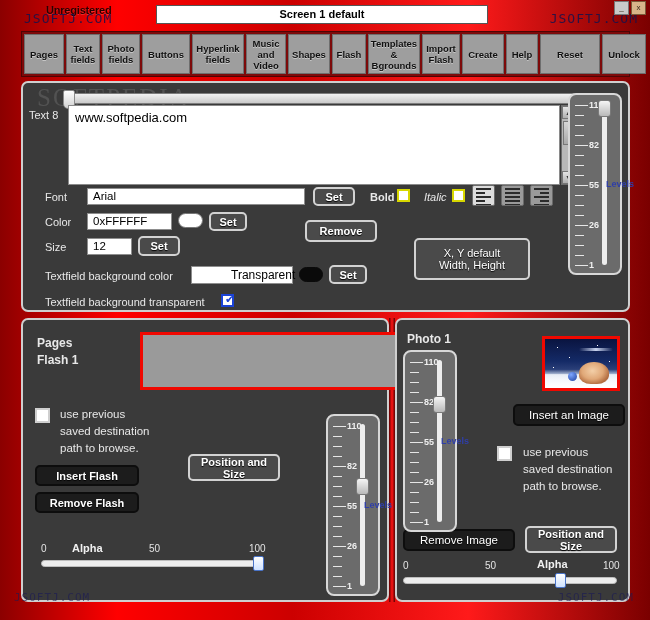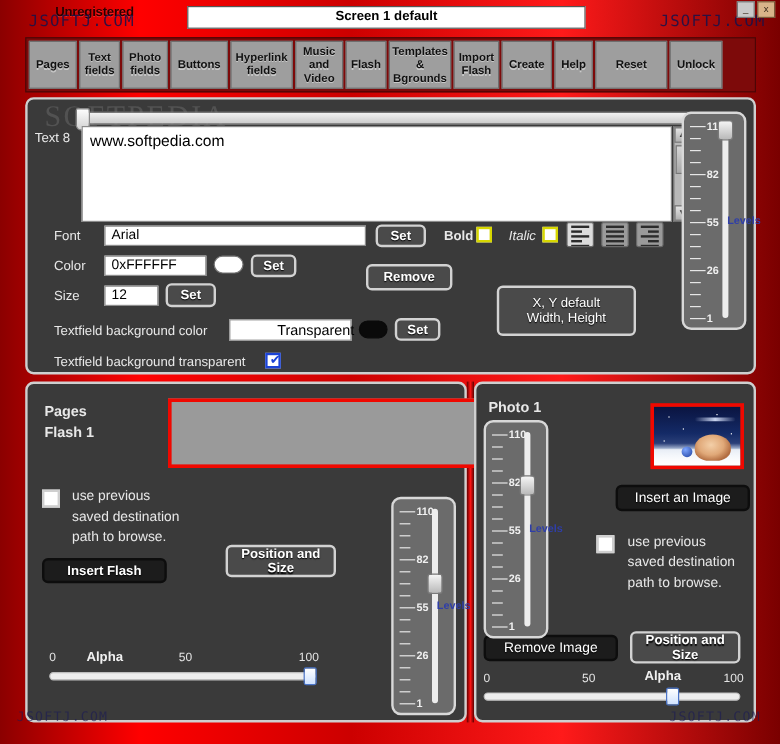--- a/index.html
+++ b/index.html
@@ -245,20 +245,21 @@
     <div class="wbtn close">x</div>
   </div>
 
   <div class="toolbar">
     <div class="tab w-pages">Pages</div>
     <div class="tab w-text">Text fields</div>
     <div class="tab w-photo">Photo fields</div>
     <div class="tab w-buttons">Buttons</div>
     <div class="tab w-hyper">Hyperlink fields</div>
     <div class="tab w-music">Music and Video</div>
+    <div class="tab w-shapes">Shapes</div>
     <div class="tab w-flash">Flash</div>
     <div class="tab w-tmpl">Templates &amp; Bgrounds</div>
     <div class="tab w-import">Import Flash</div>
     <div class="tab w-create">Create</div>
     <div class="tab w-help">Help</div>
     <div class="tab w-reset">Reset</div>
     <div class="tab w-unlock">Unlock</div>
   </div>
 
   <div class="panel" id="text-panel">
@@ -373,20 +374,21 @@
     <div class="lbl b" style="left:14px; top:33px; font-size:12px;">Flash 1</div>
 
     <div class="flash-drop"></div>
 
     <div class="cb plain" style="left:12px; top:88px; width:15px; height:15px;"></div>
     <div class="lbl" style="left:37px; top:88px; font-size:11.5px;">use previous</div>
     <div class="lbl" style="left:37px; top:105px; font-size:11.5px;">saved destination</div>
     <div class="lbl" style="left:37px; top:122px; font-size:11.5px;">path to browse.</div>
 
     <div class="btn dark" style="left:12px; top:145px; width:104px; height:21px;">Insert Flash</div>
+    <div class="btn dark" style="left:12px; top:172px; width:104px; height:21px;">Remove Flash</div>
     <div class="btn" style="left:165px; top:134px; width:92px; height:27px;">Position and Size</div>
 
     <div class="hs-num" style="left:18px; top:223px;">0</div>
     <div class="hs-cap" style="left:49px; top:222px;">Alpha</div>
     <div class="hs-num" style="left:126px; top:223px;">50</div>
     <div class="hs-num" style="left:226px; top:223px;">100</div>
     <div class="hs-track" style="left:18px; top:240px; width:222px;"></div>
     <div class="hs-thumb" style="left:230px; top:236px;"></div>
 
     <div class="vslider" style="left:303px; top:94px; width:54px; height:182px;">

